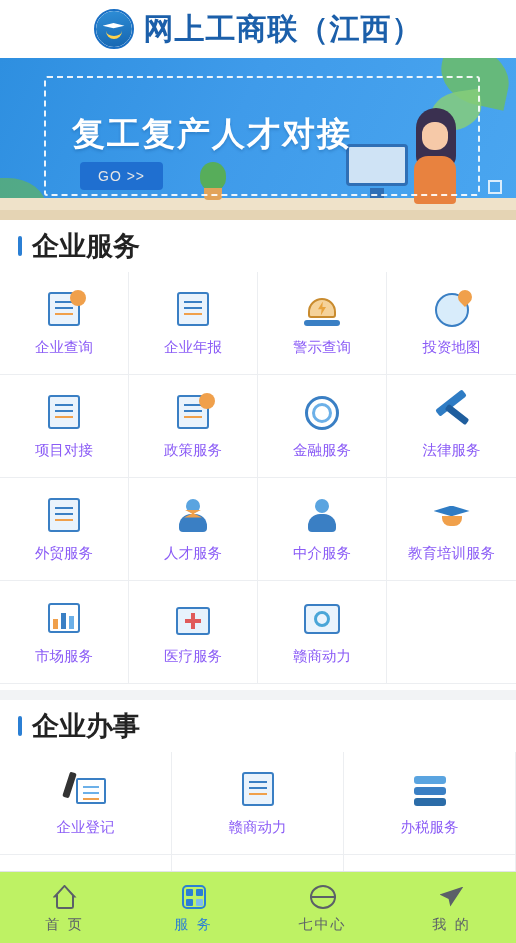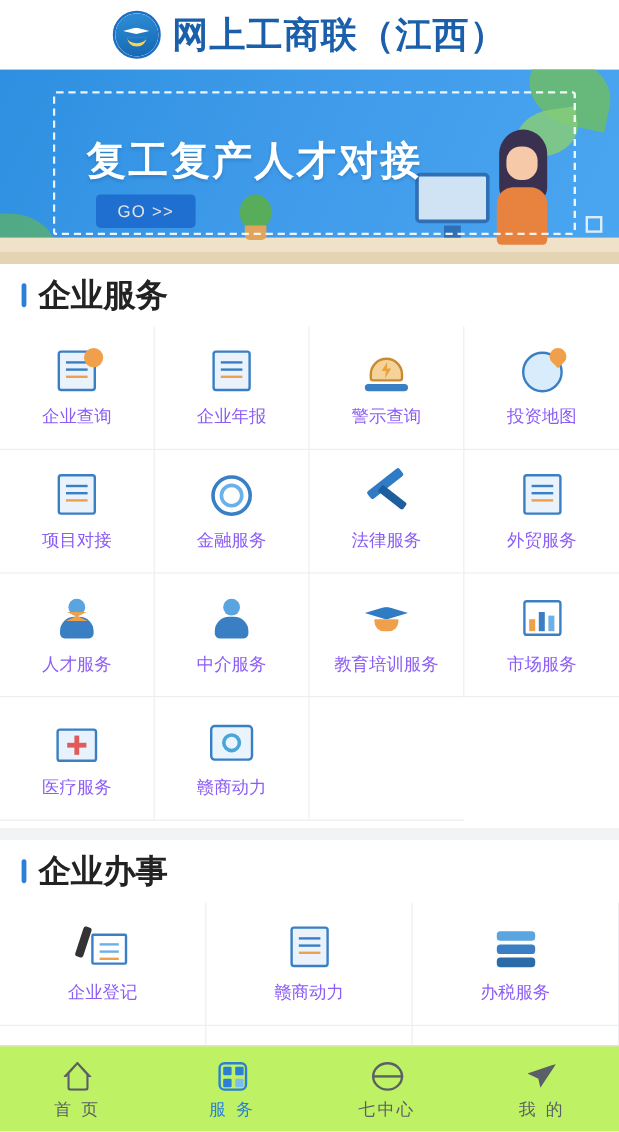--- a/index.html
+++ b/index.html
@@ -451,20 +451,27 @@
           <div class="label">投资地图</div>
         </div>
 
         <div class="grid-cell">
           <div class="icon-box">
             <div class="ic-doc"></div>
           </div>
           <div class="label">项目对接</div>
         </div>
 
+        <div class="grid-cell">
+          <div class="icon-box">
+            <div class="ic-doc"></div>
+              <div class="ic-badge"></div>
+          </div>
+          <div class="label">政策服务</div>
+        </div>
 
         <div class="grid-cell">
           <div class="icon-box">
             <div class="ic-round"></div>
               <div class="ic-ring-in"></div>
           </div>
           <div class="label">金融服务</div>
         </div>
 
         <div class="grid-cell">

